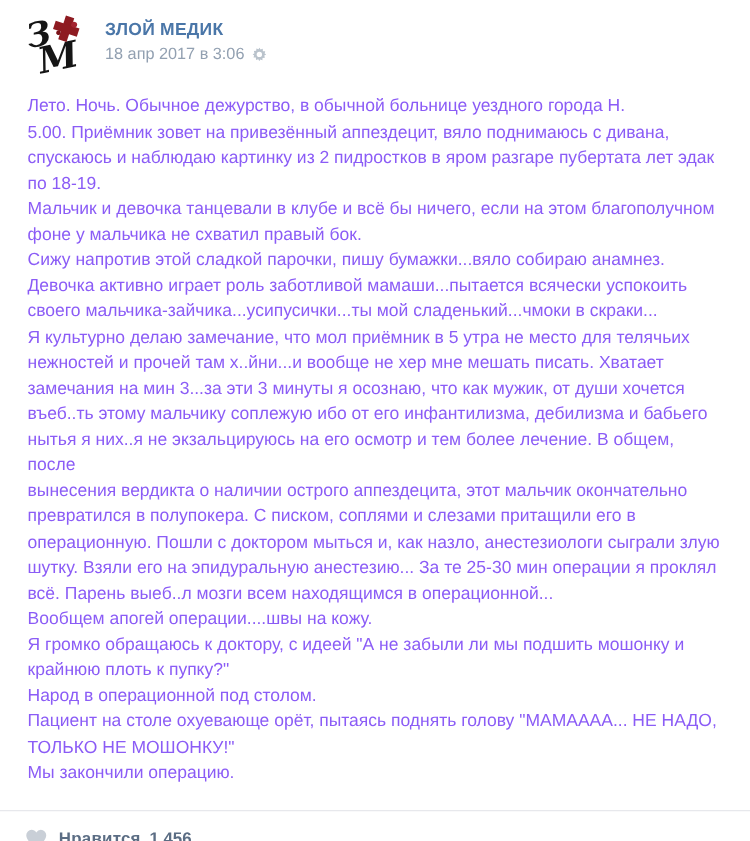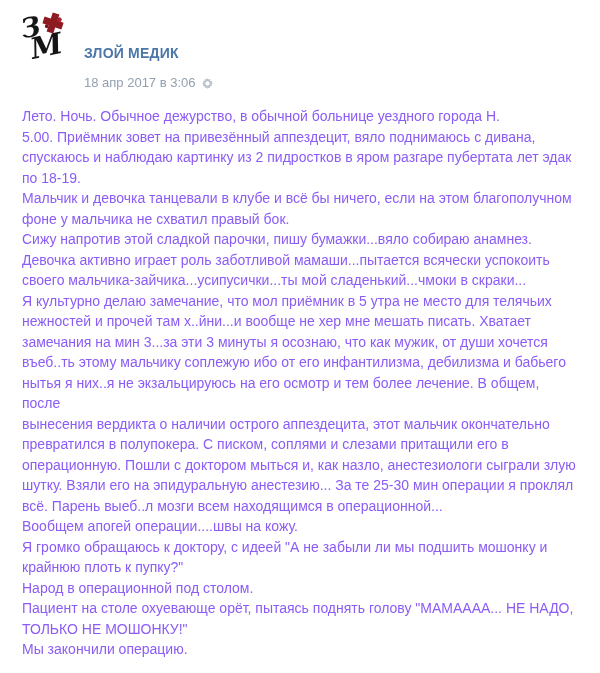--- a/index.html
+++ b/index.html
@@ -33,27 +33,26 @@
     padding-top: 3px;
   }
 
   .group-name {
     font-size: 14px;
     font-weight: bold;
     color: #4a76a8;
     letter-spacing: 0.2px;
     cursor: pointer;
     line-height: 18px;
-    margin-top: 30px;
   }
 
   .post-date-row {
     display: flex;
     align-items: center;
-    margin-top: 13px;
+    margin-top: 3px;
   }
 
   .post-date {
     font-size: 13px;
     color: #92a0b1;
     cursor: pointer;
     line-height: 16px;
   }
 
   .date-icon {

